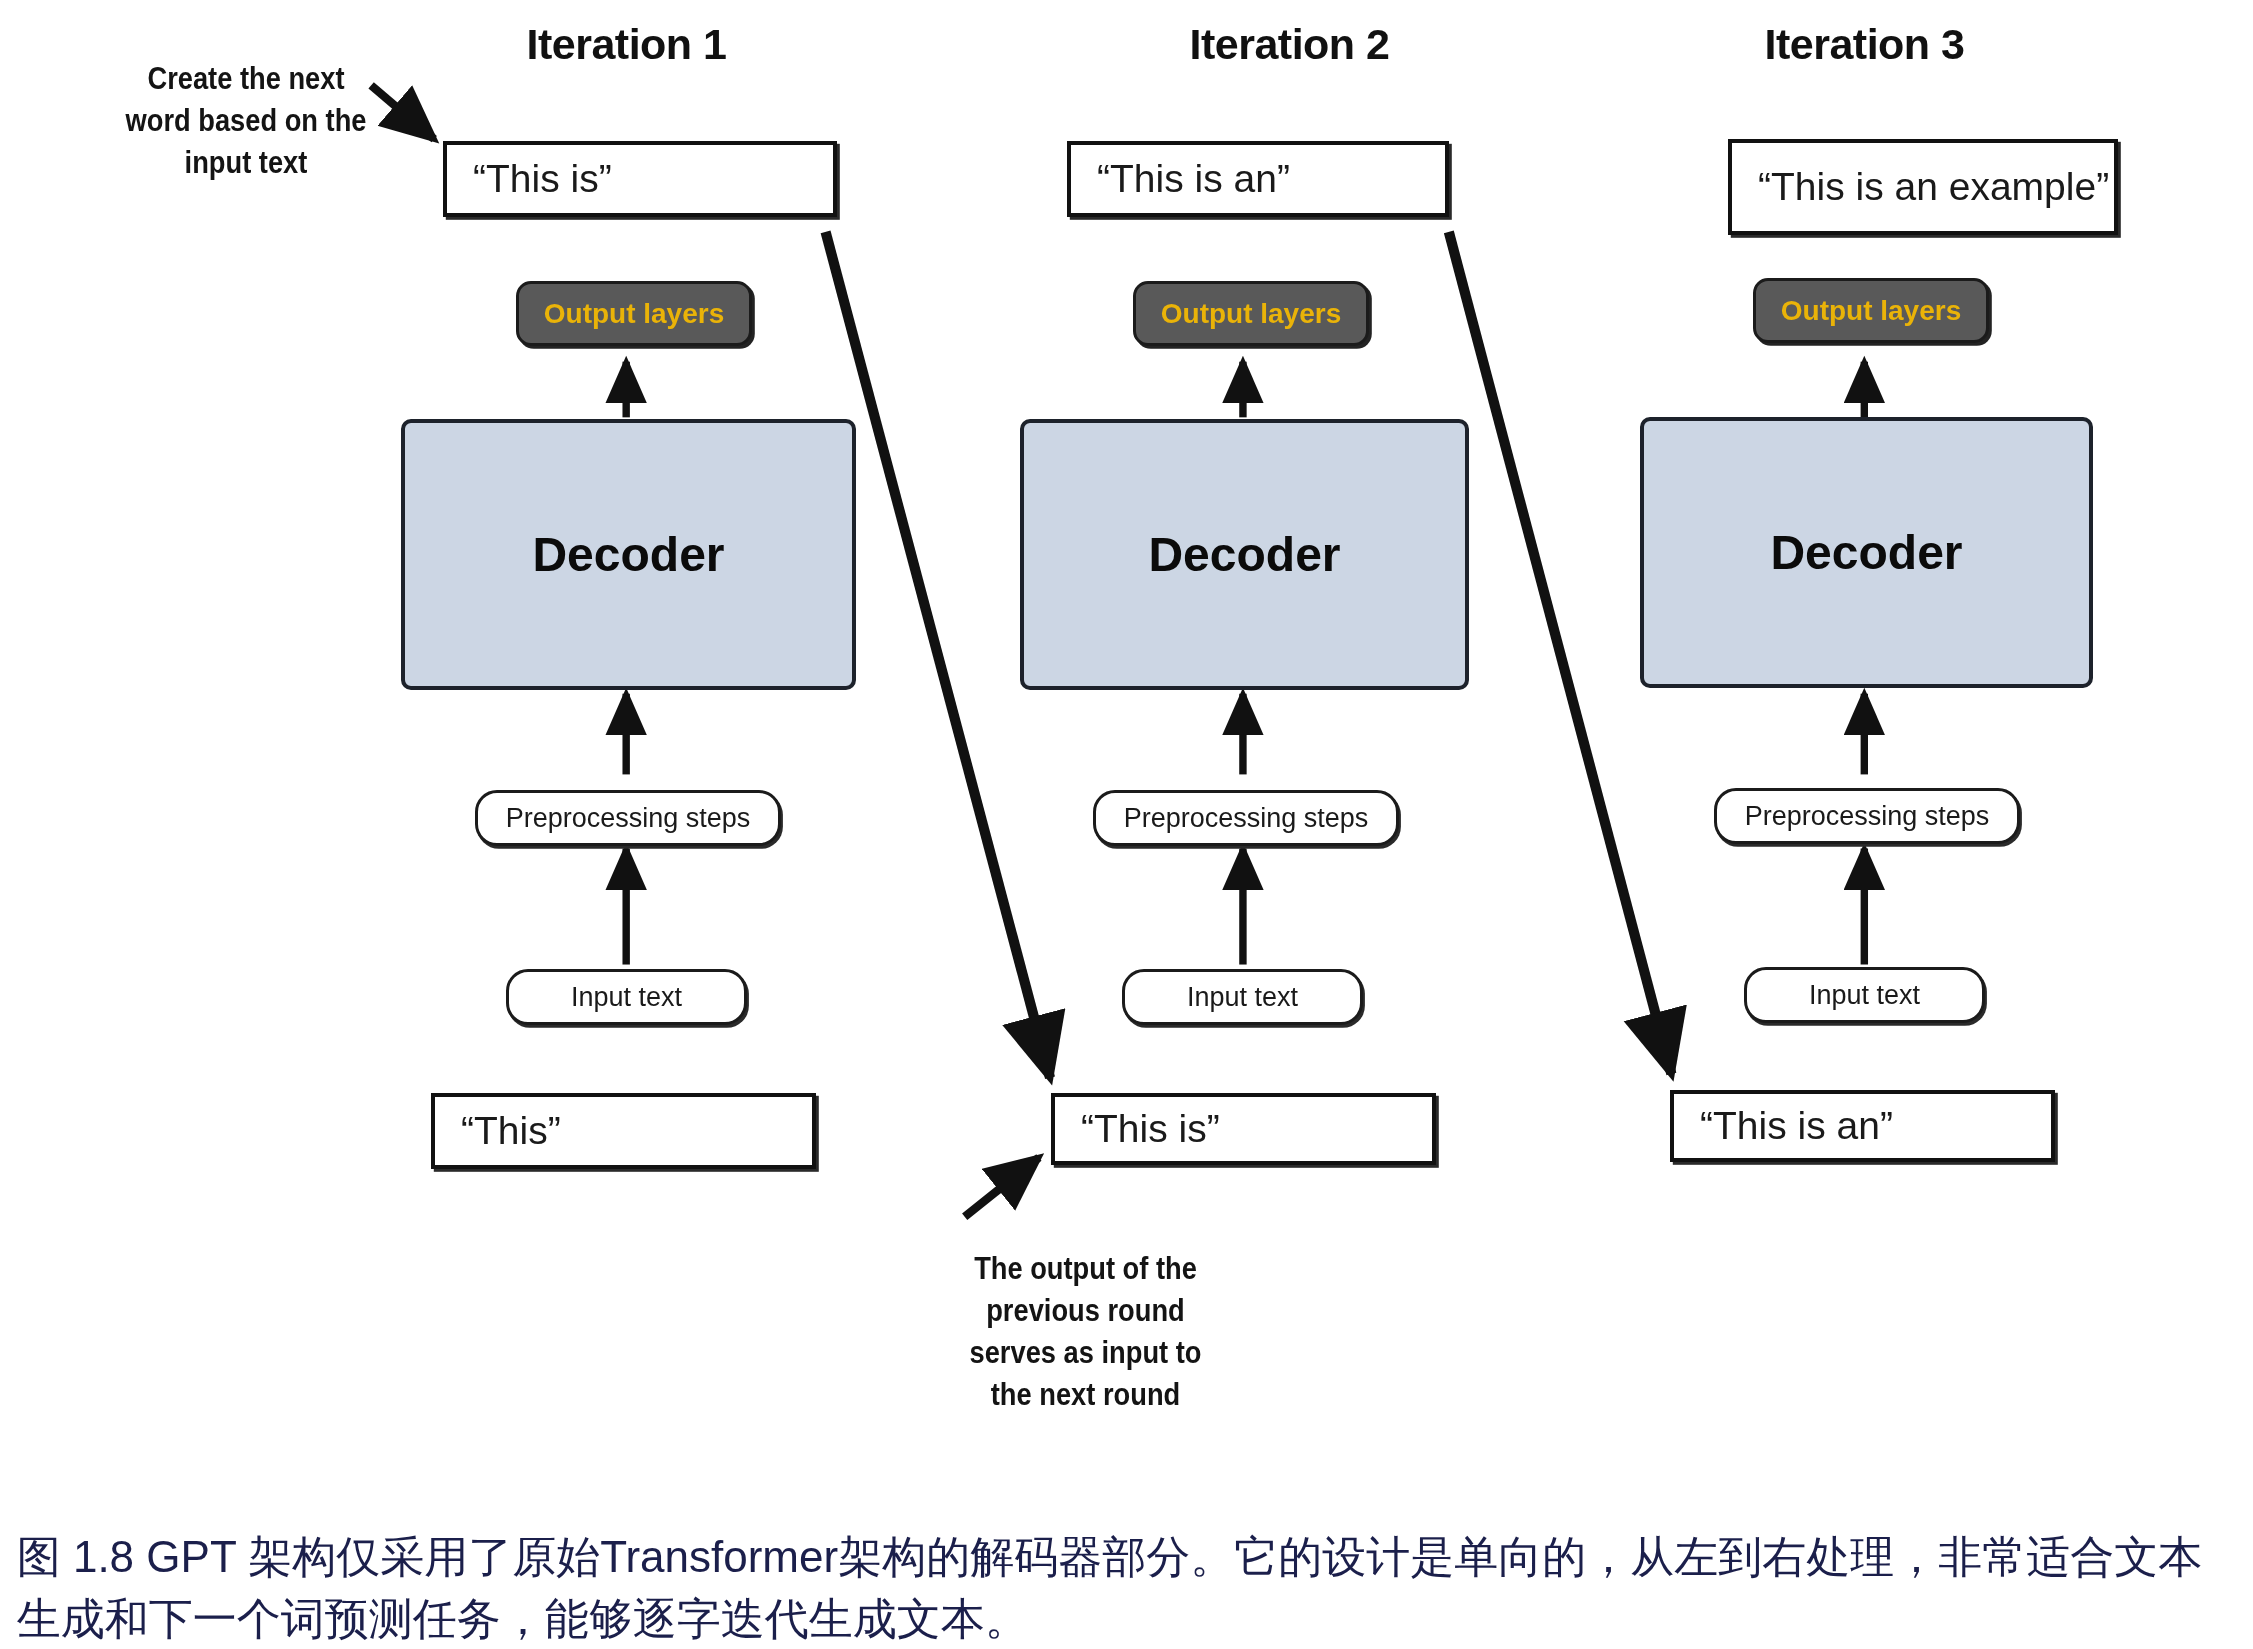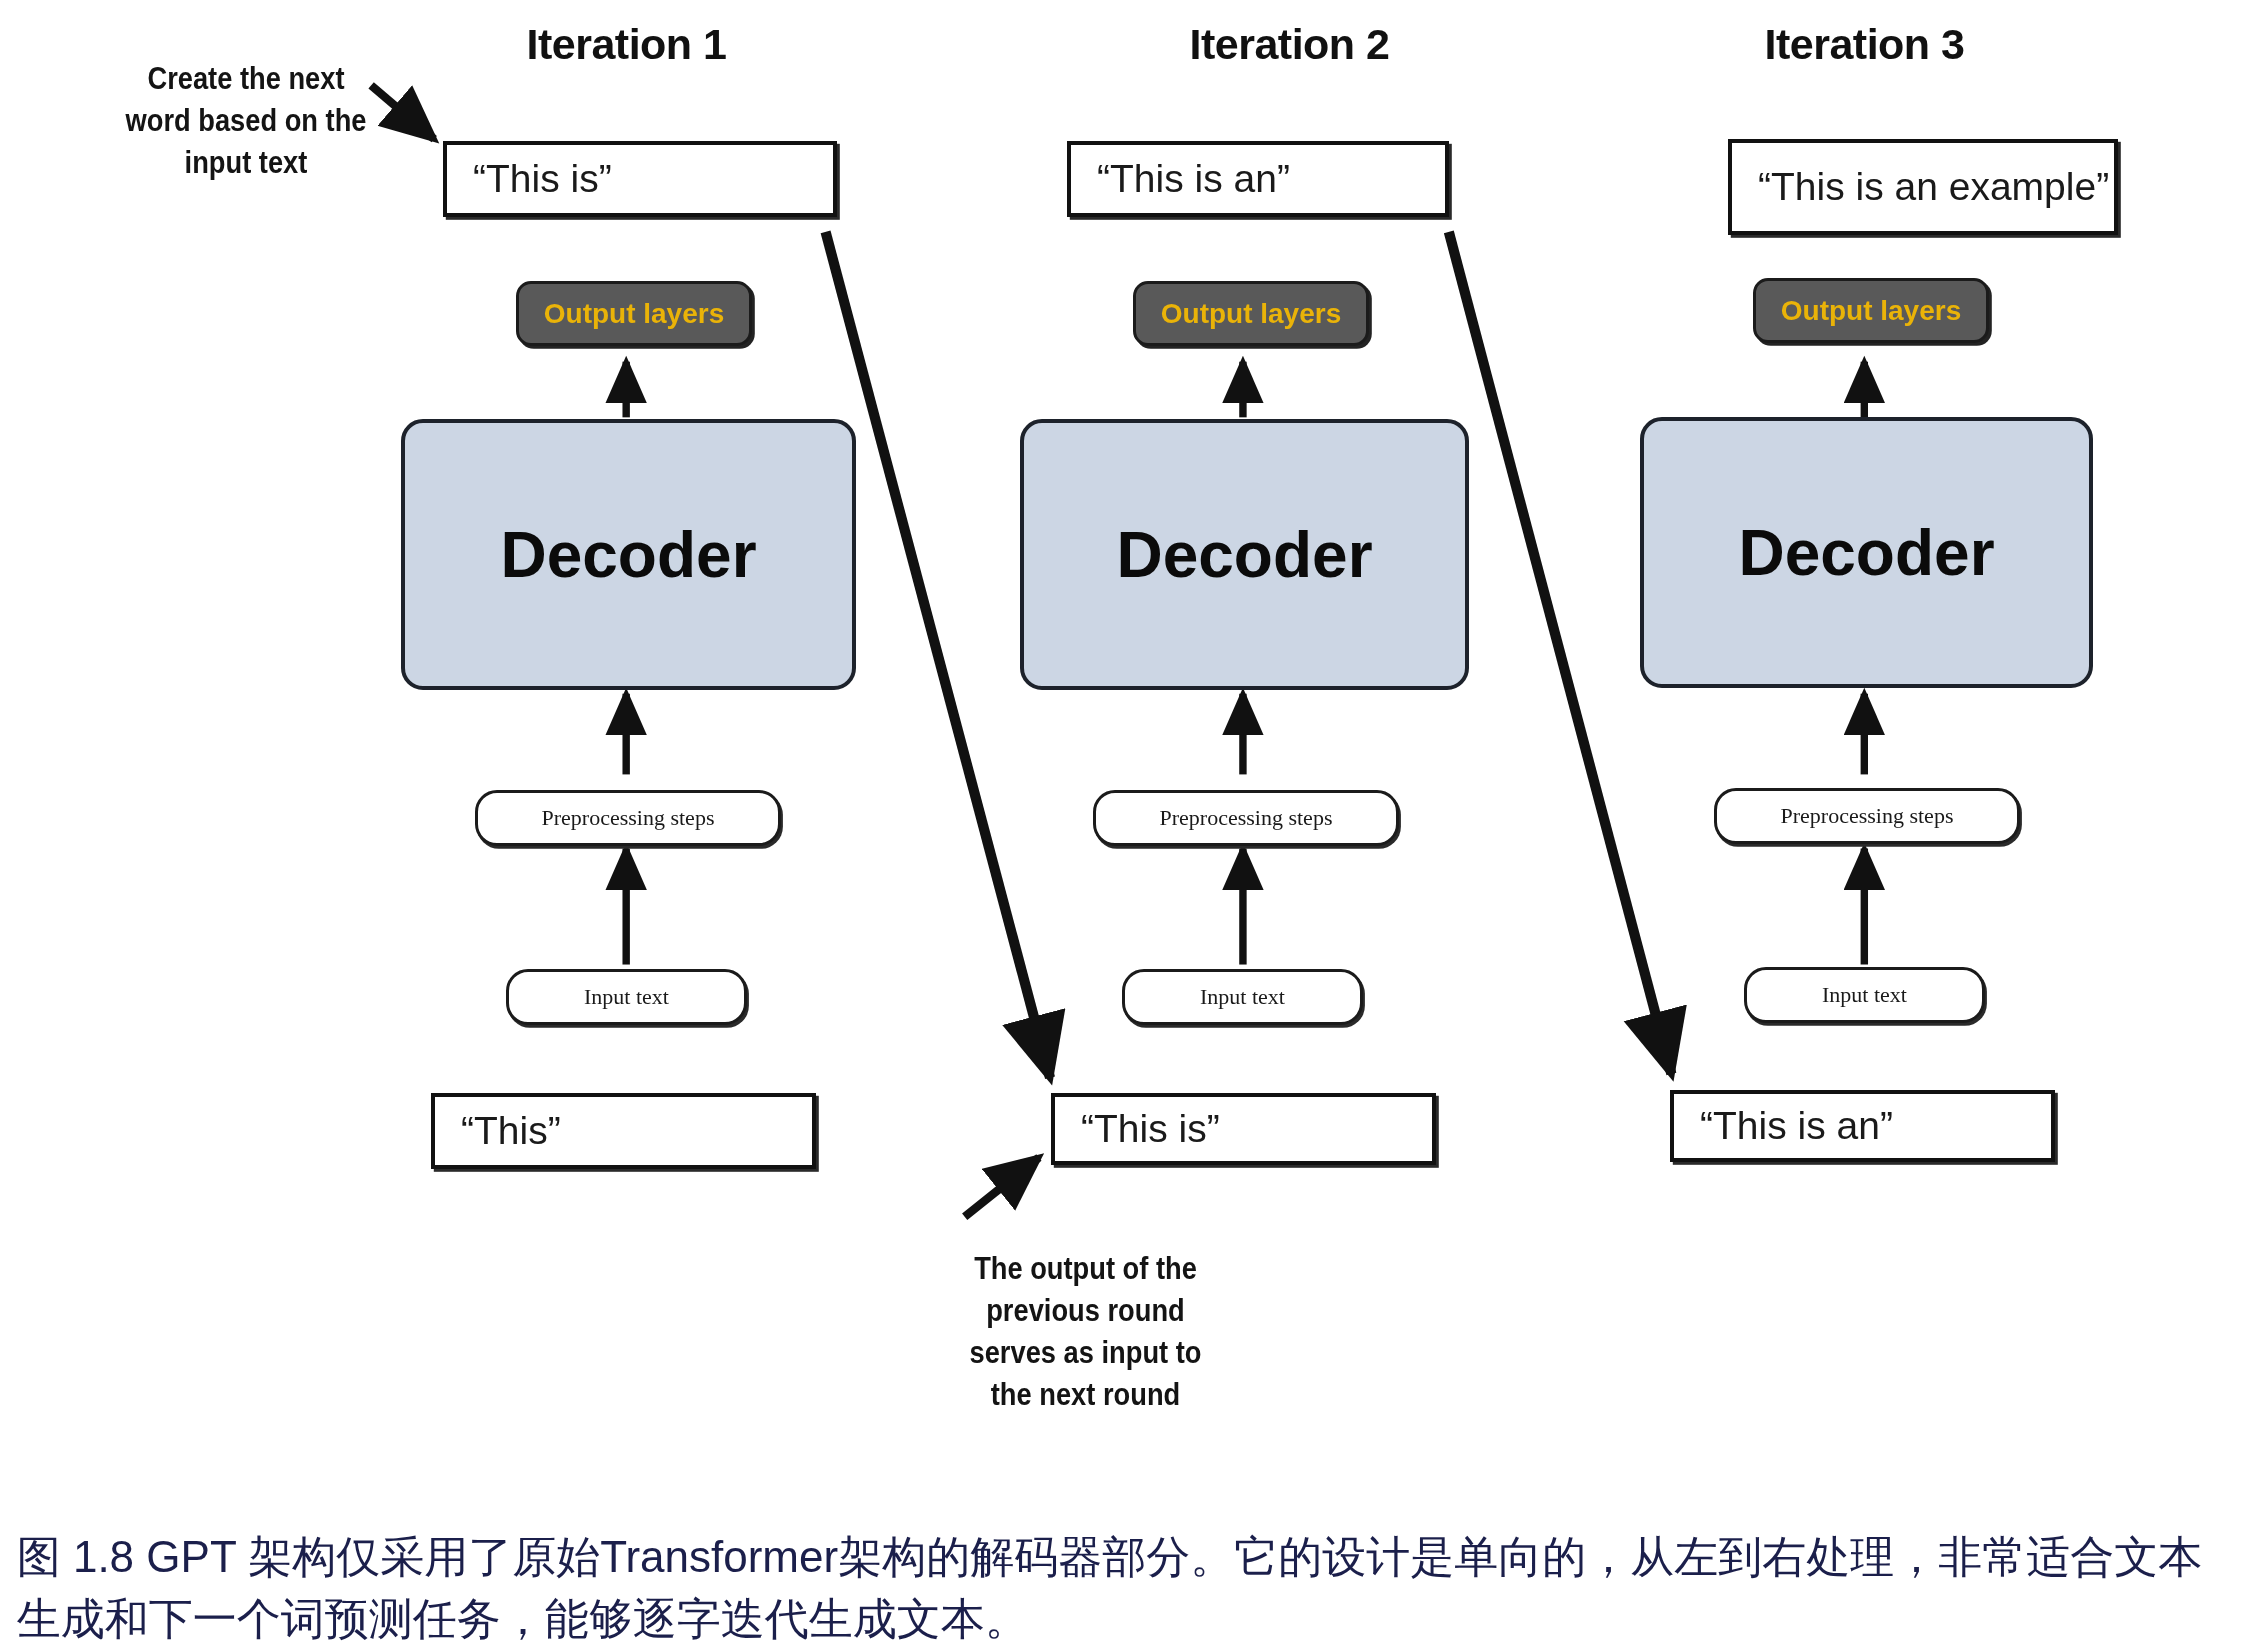--- a/index.html
+++ b/index.html
@@ -63,41 +63,41 @@
     font-size: 28px;
     font-weight: 600;
     font-family: "Liberation Sans", sans-serif;
     box-shadow: 2.8px 2.8px 0 #232323;
   }
 
   
   .decoder {
     background: #ccd6e4;
     border: 4.6px solid #1d222b;
-    border-radius: 22px;
+    border-radius: 10px;
     display: flex;
     align-items: center;
     justify-content: center;
-    font-size: 64px;
+    font-size: 48px;
     font-weight: bold;
     color: #0b0b0b;
     font-family: "Liberation Sans", sans-serif;
   }
 
   
   .pill {
     background: #ffffff;
     border: 3.7px solid #1b1b1b;
     border-radius: 22px;
     display: flex;
     align-items: center;
     justify-content: center;
-    font-size: 22px;
+    font-size: 27px;
     color: #1a1a1a;
-    font-family: Liberation Serif, serif;
+    font-family: Liberation Sans, sans-serif;
     box-shadow: 1.9px 2.8px 0 #2a2a2a;
   }
 
   
   .callout {
     font-size: 31px;
     font-weight: bold;
     line-height: 1.36;
     text-align: center;
     color: #141414;

